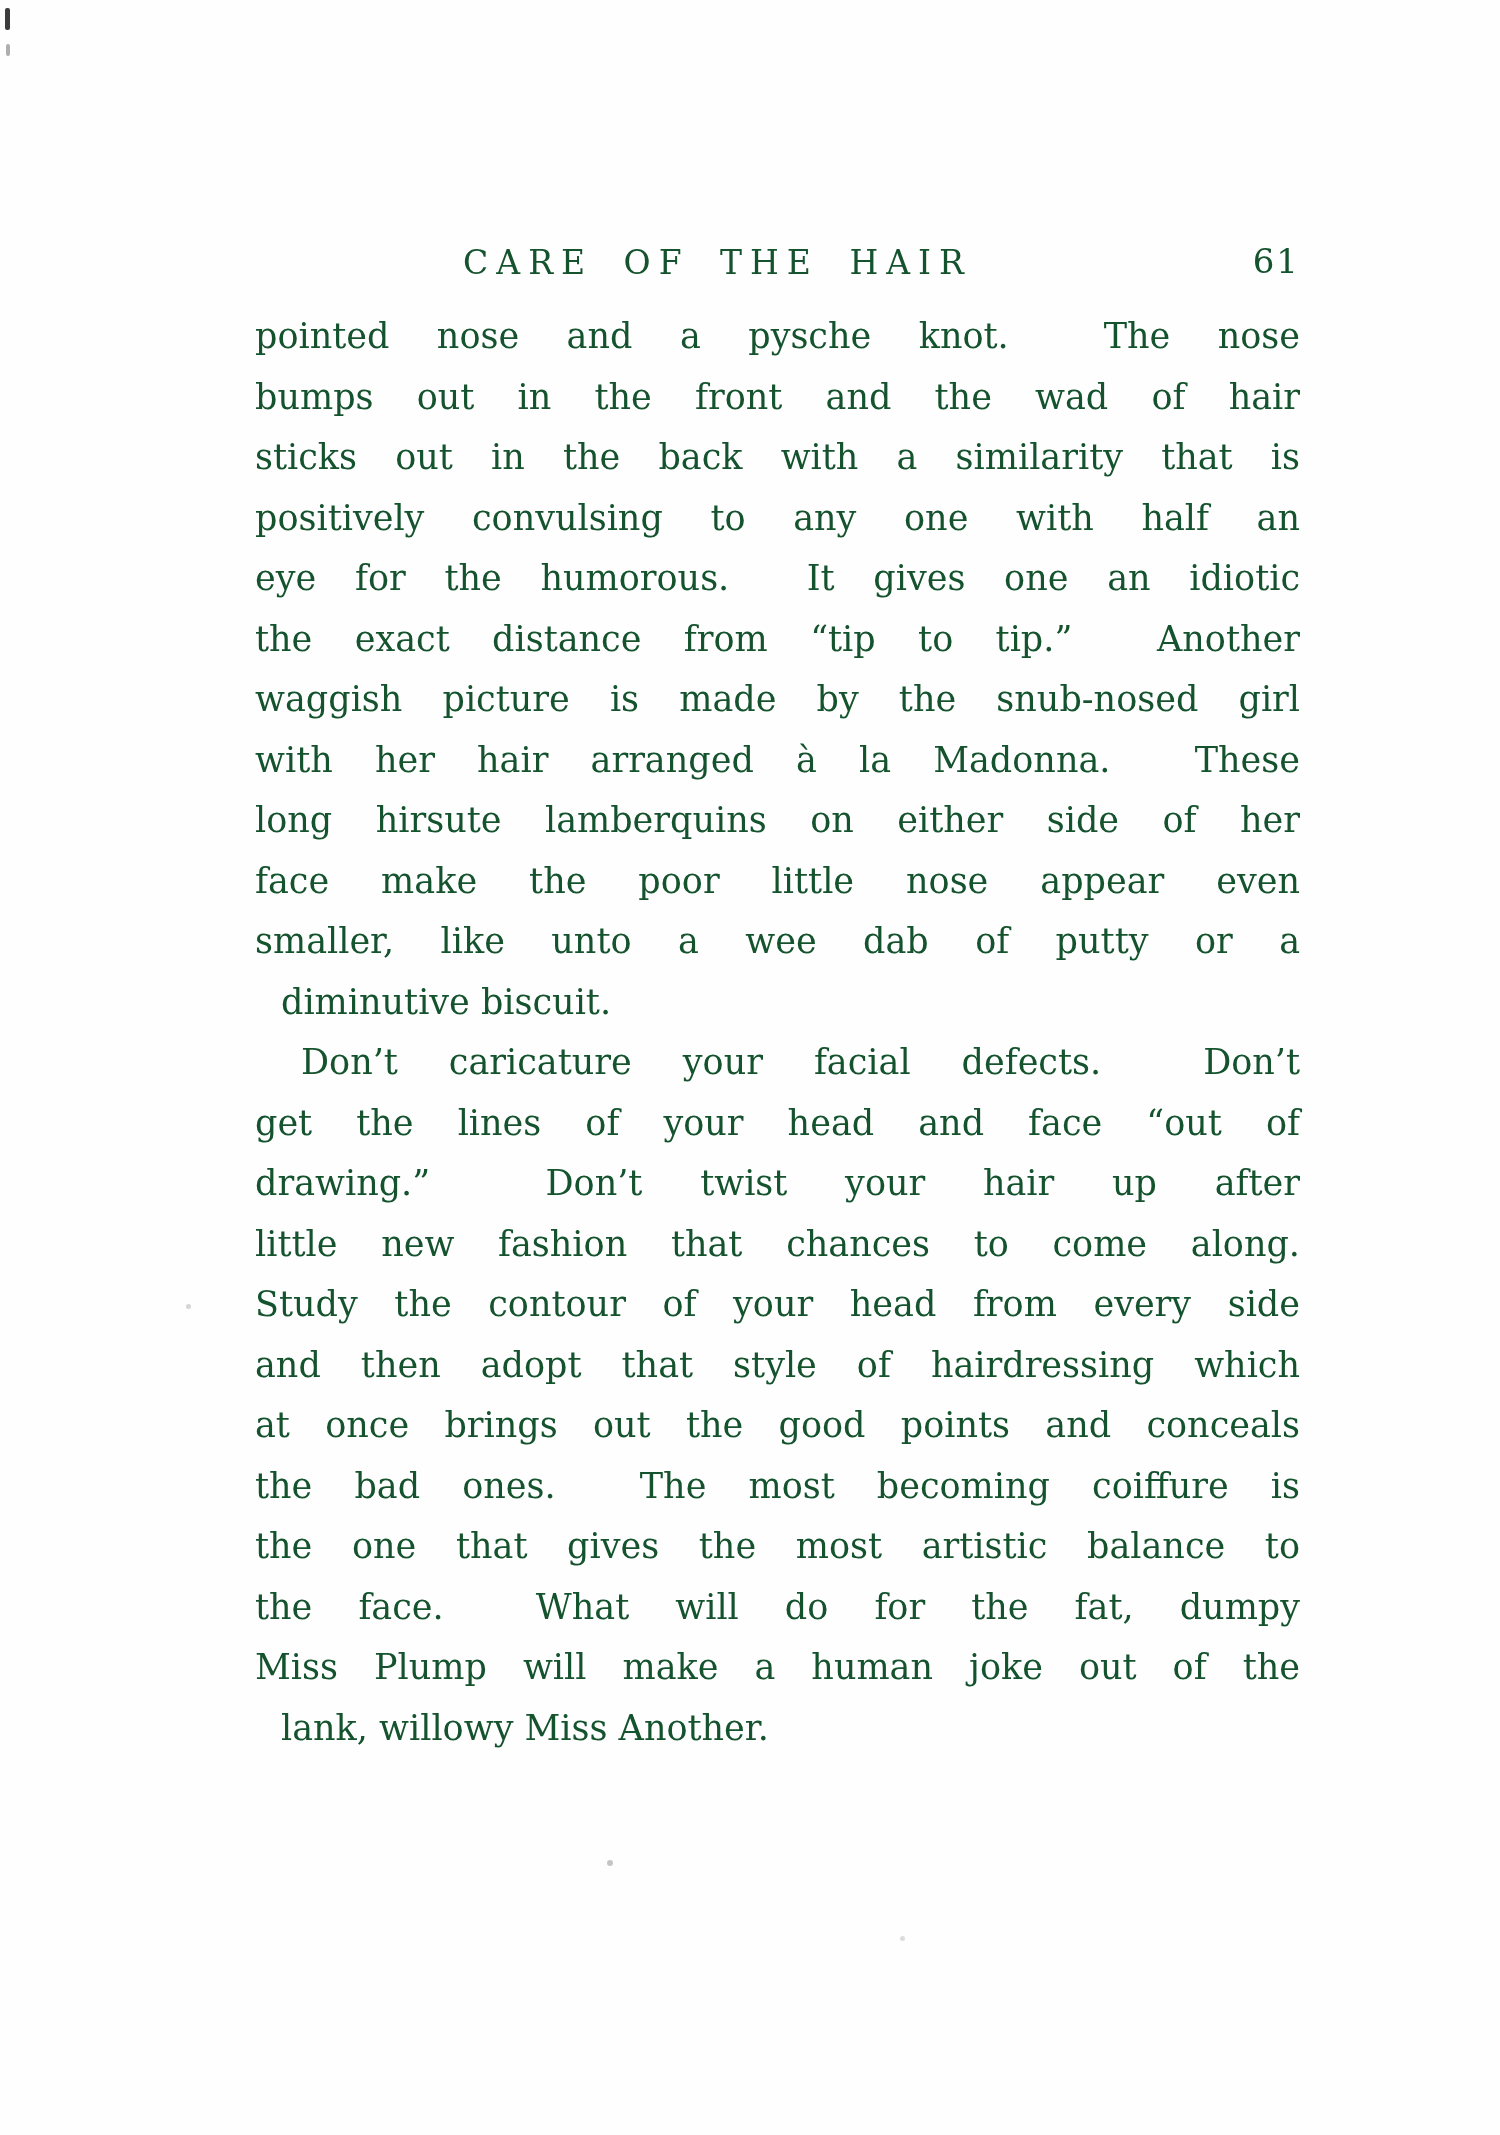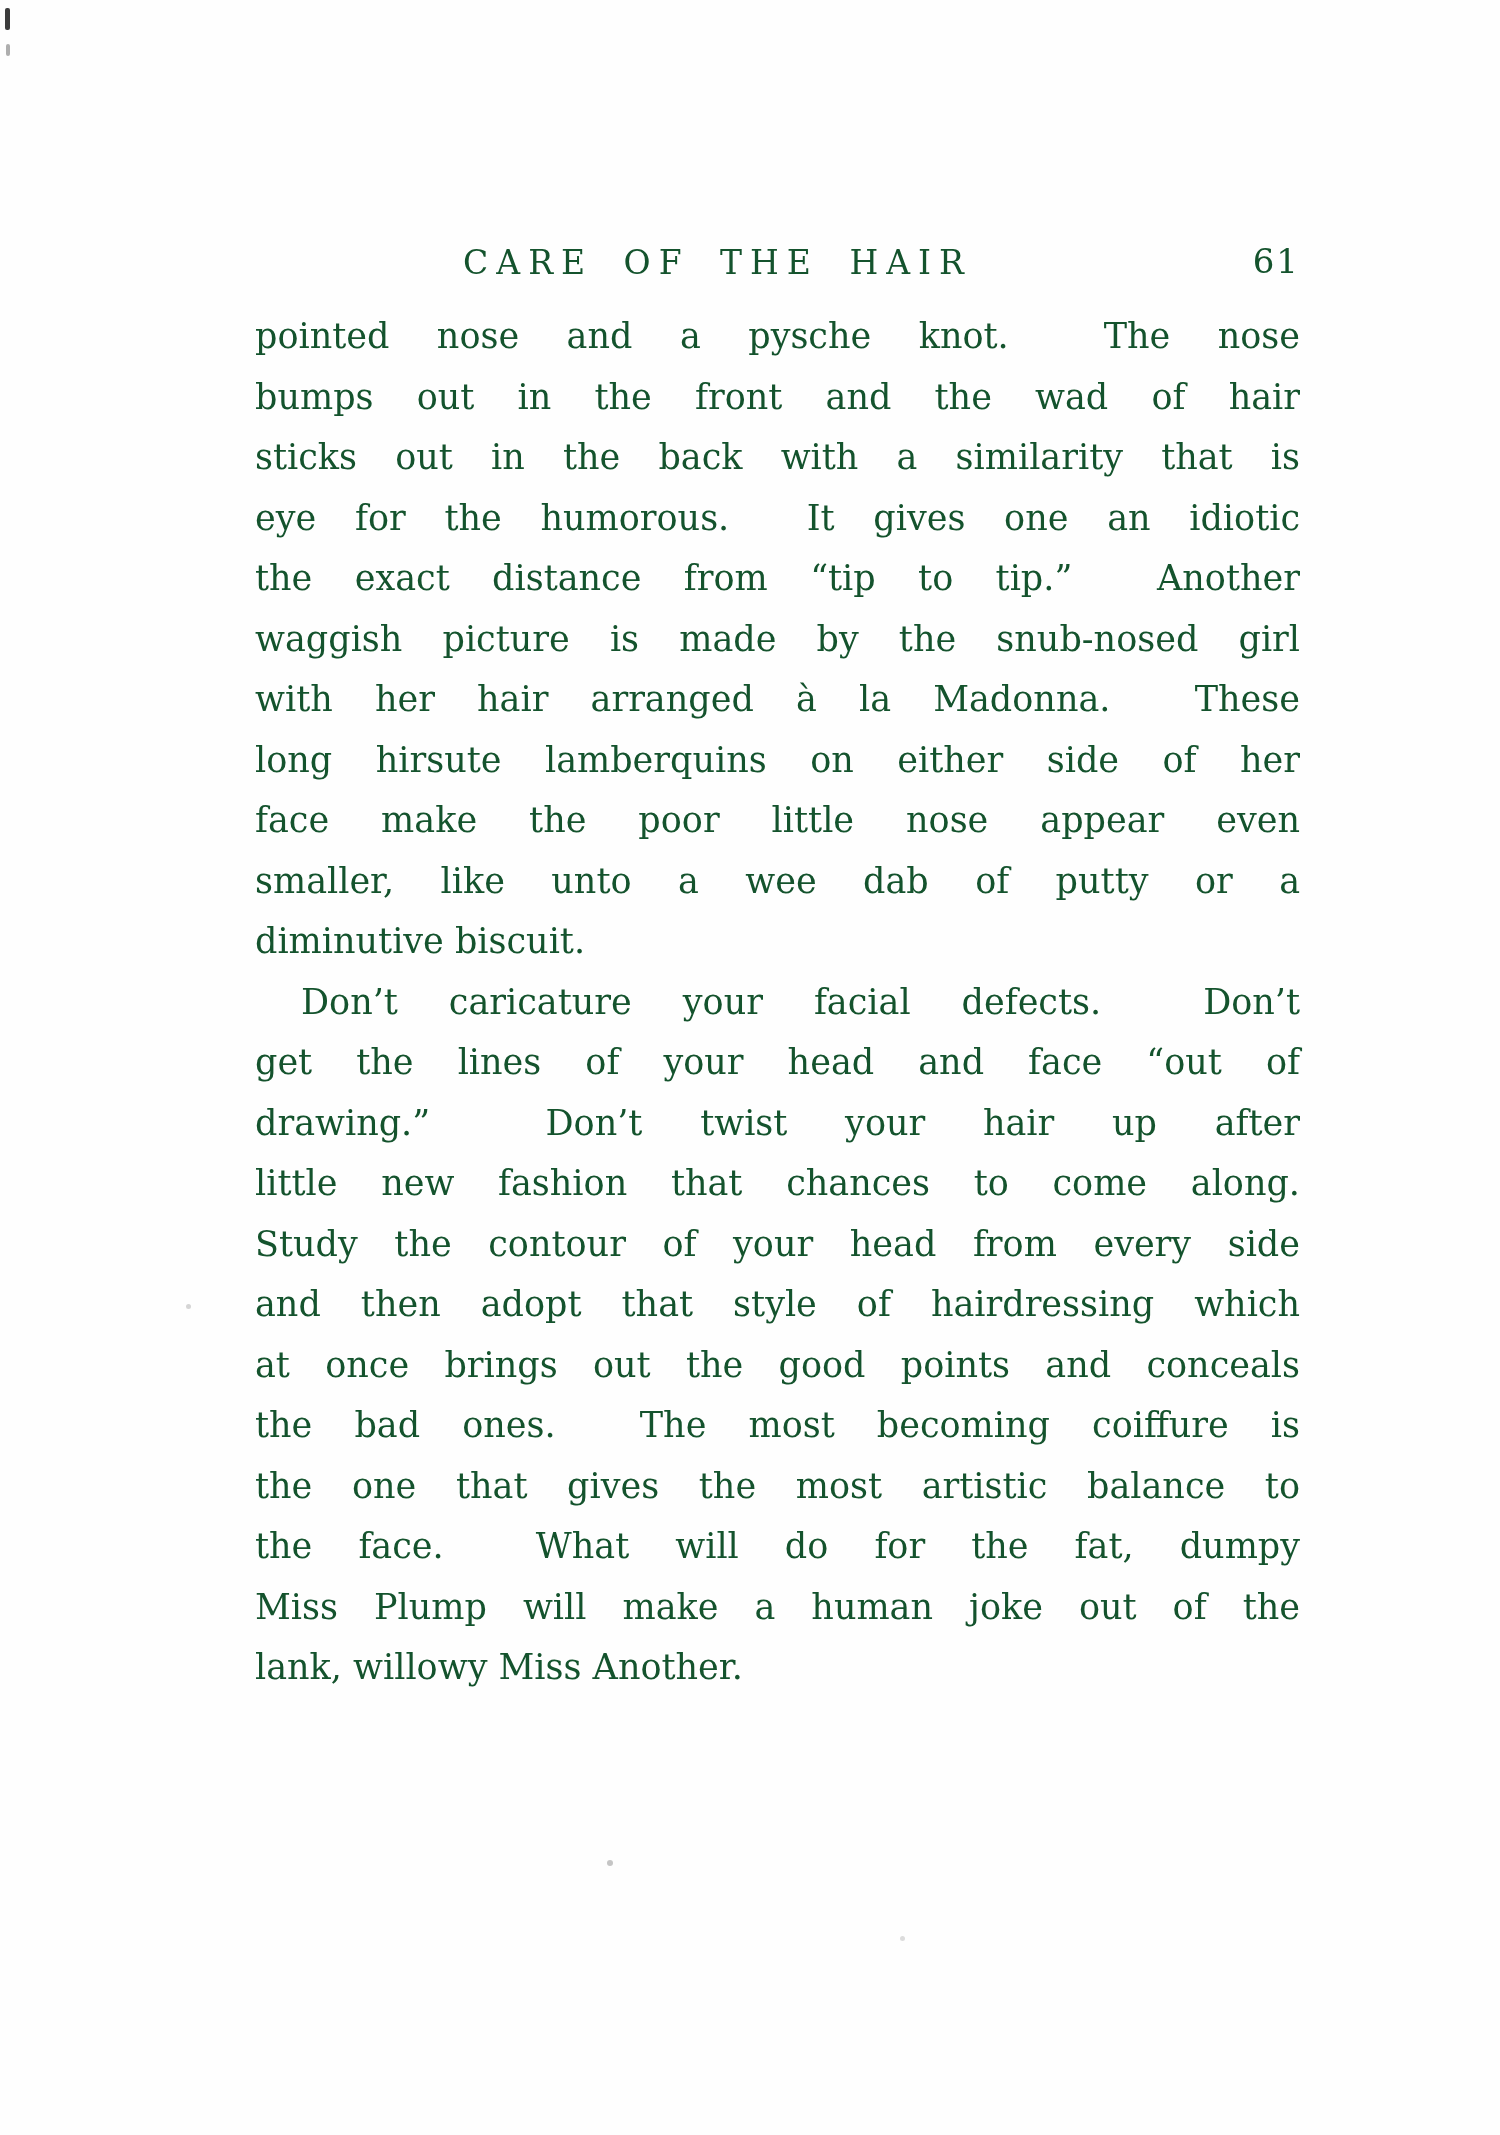--- a/index.html
+++ b/index.html
@@ -43,20 +43,21 @@
     width: 1045px;
     font-size: 35px;
     line-height: 60.5px;
   }
   .text-line {
     text-align: justify;
     text-align-last: justify;
   }
   .text-line.line-last {
     text-align-last: left;
+    margin-left: 26px;
   }
   .text-line.line-indent {
     text-indent: 46px;
   }
   
   .artifact { position: absolute; background: #1a1a1a; }
   .a1 { left: 5px; top: 8px;  width: 5px; height: 22px; opacity: .85; border-radius: 2px; }
   .a2 { left: 6px; top: 44px; width: 4px; height: 12px; opacity: .35; border-radius: 2px; }
   .a3 { left: 607px; top: 1860px; width: 6px; height: 6px; opacity: .25; border-radius: 50%; }
   .a4 { left: 186px; top: 1304px; width: 5px; height: 5px; opacity: .18; border-radius: 50%; }
@@ -75,20 +76,21 @@
   <header class="page-header">
     <div class="header-title">CARE OF THE HAIR</div>
     <div class="page-number">61</div>
   </header>
 
   <main class="text-block">
     <div class="paragraph">
         <div class="text-line">pointed nose and a pysche knot.&nbsp; The nose</div>
         <div class="text-line">bumps out in the front and the wad of hair</div>
         <div class="text-line">sticks out in the back with a similarity that is</div>
+        <div class="text-line">positively convulsing to any one with half an</div>
         <div class="text-line">eye for the humorous.&nbsp; It gives one an idiotic</div>
         <div class="text-line">the exact distance from “tip to tip.”&nbsp; Another</div>
         <div class="text-line">waggish picture is made by the snub-nosed girl</div>
         <div class="text-line">with her hair arranged à la Madonna.&nbsp; These</div>
         <div class="text-line">long hirsute lamberquins on either side of her</div>
         <div class="text-line">face make the poor little nose appear even</div>
         <div class="text-line">smaller, like unto a wee dab of putty or a</div>
         <div class="text-line line-last">diminutive biscuit.</div>
       </div>
     <div class="paragraph">

